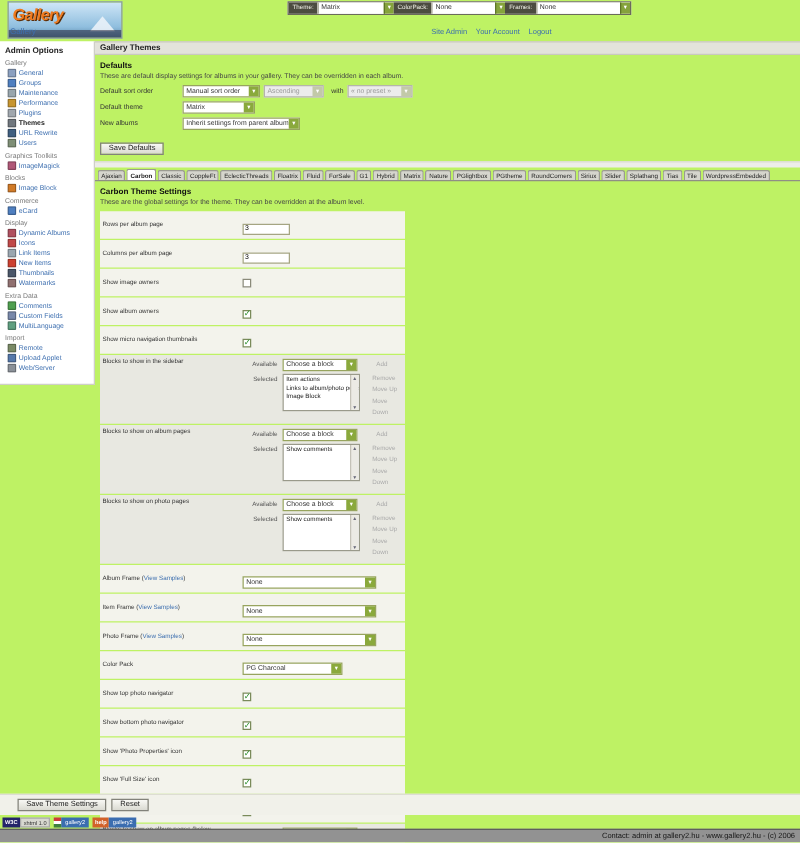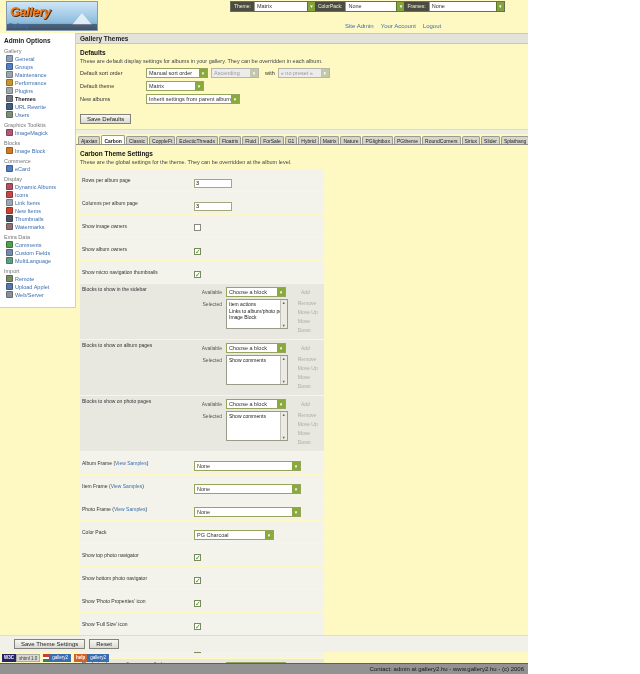--- a/index.html
+++ b/index.html
@@ -1,17 +1,17 @@
 <!DOCTYPE html>
 <html><head>
 <meta charset="utf-8">
 <style>
   * { margin:0; padding:0; box-sizing:border-box; }
   body { background:#fff; }
-  #page { position:relative; width:528px; height:674px; background:#fef9c3; overflow:hidden;
+  #page { position:relative; width:640px; height:674px; background:#bef264; overflow:hidden;
           font-family:"Liberation Sans", sans-serif; color:#333; }
   a { color:#3c6eaf; text-decoration:none; }
 
   
   .logo { position:absolute; left:6px; top:1px; width:92px; height:30px;
           background:linear-gradient(#cfe6f7 0%, #8fbede 70%, #5a86a8 100%);
           border:1px solid #8899aa; }
   .logo-text { position:absolute; left:3px; top:2px; font-size:13px; font-weight:bold; font-style:italic;
                color:#f07a1e; text-shadow:1px 1px 0 #5a2d08; letter-spacing:-0.5px; }
   .logo-mountain { position:absolute; right:5px; bottom:5px; width:0; height:0;

